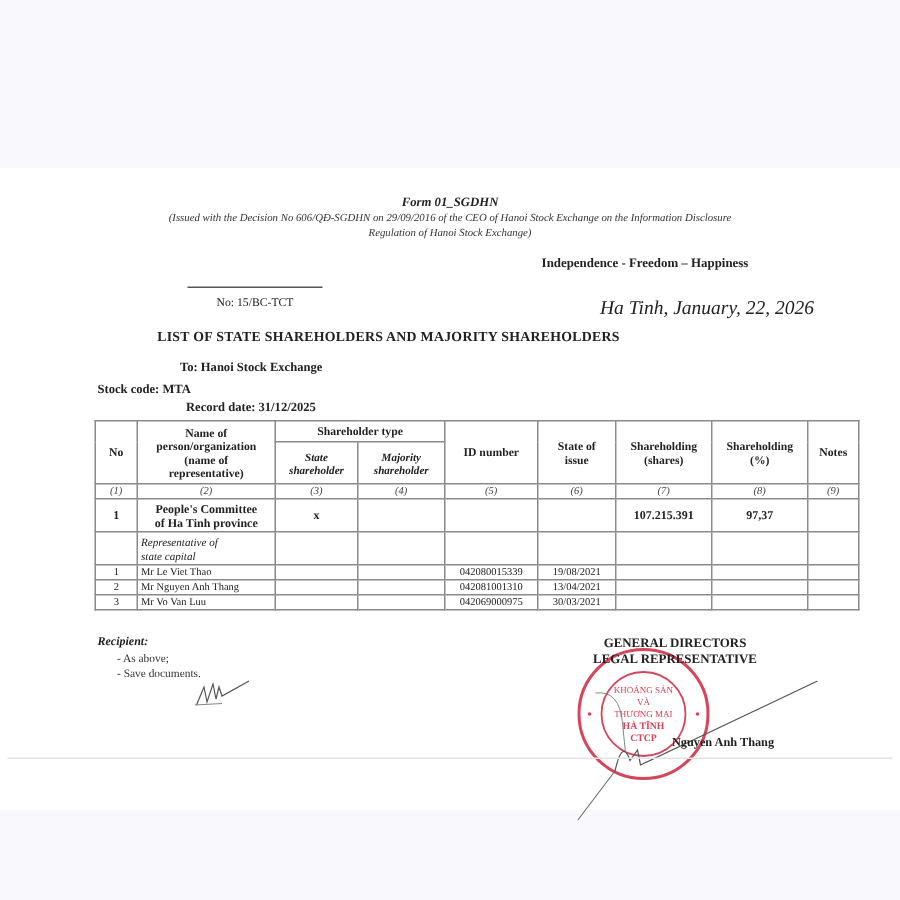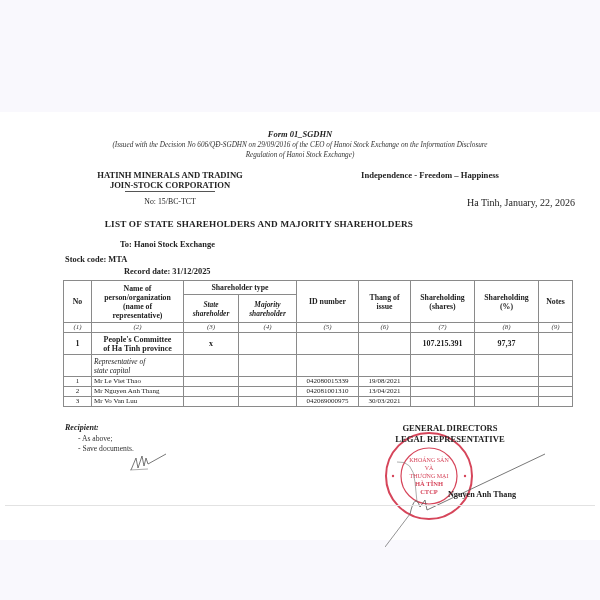--- a/index.html
+++ b/index.html
@@ -31,22 +31,22 @@
     left: 125px; width: 90px; top: 79px; height: 0; border-top: 1px solid #555;
   }
   .doc-no {
     left: 95px; width: 150px; top: 85px; text-align: center; font-size: 7.8px;
   }
   .republic {
     left: 330px; width: 200px; top: 58px; text-align: center;
     font-size: 8.6px; font-weight: bold; line-height: 10px;
   }
   .place-date {
-    left: 400px; width: 175px; top: 85px; text-align: right;
-    font-size: 10px; 
+    left: 400px; width: 175px; top: 85px; 
+    font-size: 13px; font-style: italic;
   }
   .list-title {
     left: 0; width: 518px; top: 107px; text-align: center;
     font-size: 9.2px; font-weight: bold; letter-spacing: 0.2px;
   }
   .to-line {
     left: 120px; top: 128px; font-size: 8.4px; font-weight: bold;
   }
   .stock-code { left: 65px; top: 143px; font-size: 8.4px; font-weight: bold; }
   .record-date { left: 80px; top: 155px; font-size: 8.4px; font-weight: bold; margin-left: 44px; }
@@ -87,24 +87,20 @@
 <body>
 
 <div class="page">
 
   <div class="abs form-title">Form 01_SGDHN</div>
   <div class="abs issued">
     <div>(Issued with the Decision No 606/QĐ-SGDHN on 29/09/2016 of the CEO of Hanoi Stock Exchange on the Information Disclosure</div>
     <div>Regulation of Hanoi Stock Exchange)</div>
   </div>
 
-  <div class="abs company">
-    <div>HATINH MINERALS AND TRADING</div>
-    <div>JOIN-STOCK CORPORATION</div>
-  </div>
   <div class="abs company-line"></div>
   <div class="abs doc-no">No: 15/BC-TCT</div>
 
   <div class="abs republic">
     <div>Independence - Freedom – Happiness</div>
   </div>
   <div class="abs place-date">Ha Tinh, January, 22, 2026</div>
 
   <div class="abs list-title">LIST OF STATE SHAREHOLDERS AND MAJORITY SHAREHOLDERS</div>
   <div class="abs to-line">To: Hanoi Stock Exchange</div>
@@ -128,21 +124,21 @@
       <td rowspan="2" class="hb">No</td>
       <td rowspan="2" class="hb">
         <div>Name of</div>
         <div>person/organization</div>
         <div>(name of</div>
         <div>representative)</div>
       </td>
       <td colspan="2" class="hb">Shareholder type</td>
       <td rowspan="2" class="hb">ID number</td>
       <td rowspan="2" class="hb">
-        <div>Thang of</div>
+        <div>State of</div>
         <div>issue</div>
       </td>
       <td rowspan="2" class="hb">
         <div>Shareholding</div>
         <div>(shares)</div>
       </td>
       <td rowspan="2" class="hb">
         <div>Shareholding</div>
         <div>(%)</div>
       </td>

